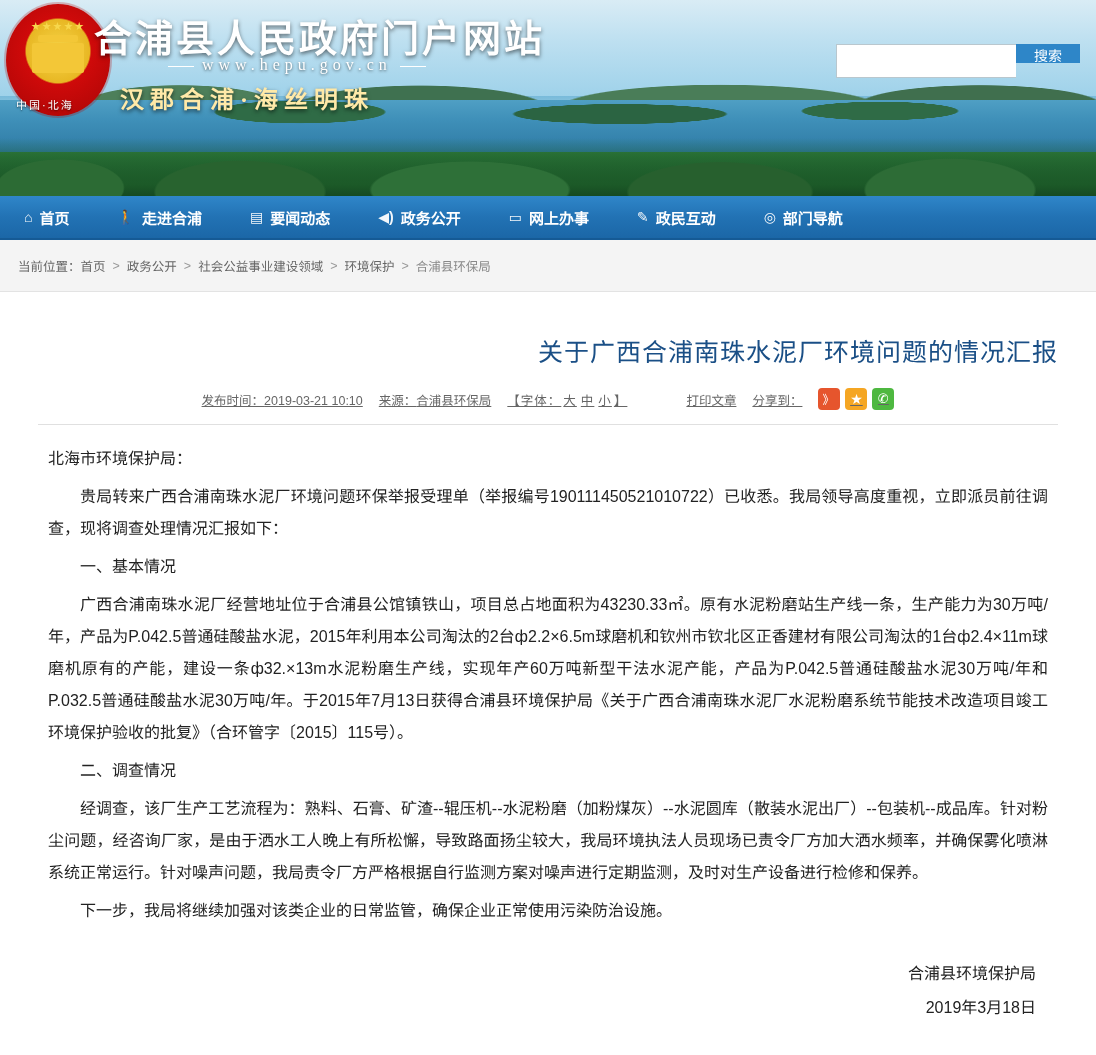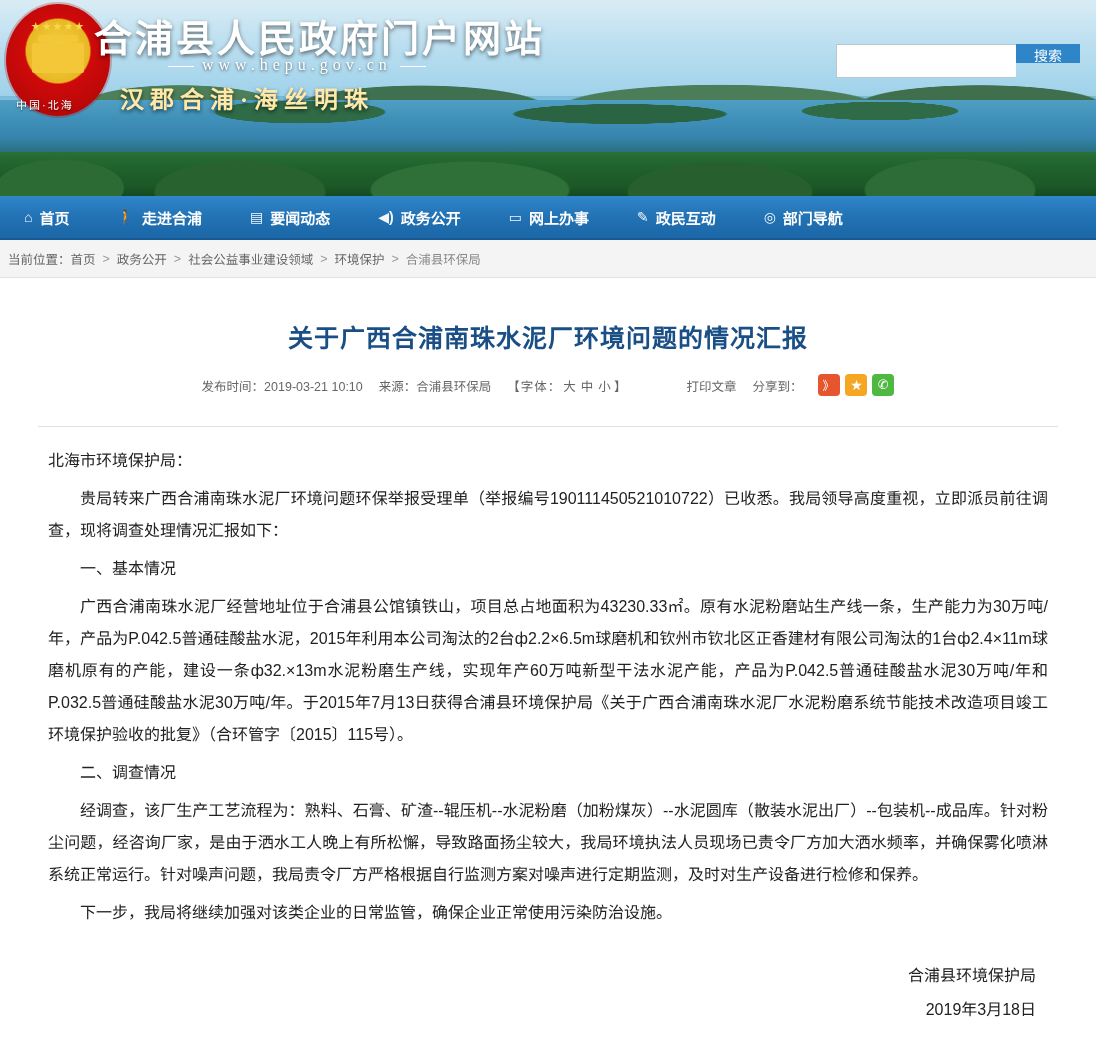--- a/index.html
+++ b/index.html
@@ -130,43 +130,43 @@
   }
   .nav-item {
     display: flex; align-items: center; gap: 7px;
     color: #ffffff; font-size: 15px; font-weight: bold;
     margin-right: 48px; cursor: pointer; white-space: nowrap;
   }
   .nav-item .nicon { font-size: 14px; line-height: 1; opacity: .95; }
 
   
   .crumb {
-    width: 1096px; height: 38px; background: #f4f4f4;
+    width: 1096px; height: 52px; background: #f4f4f4;
     border-bottom: 1px solid #e3e3e3;
-    display: flex; align-items: center; padding-left: 8px;
+    display: flex; align-items: center; padding-left: 18px;
     font-size: 12.5px; color: #666;
   }
   .crumb a { color: #666; text-decoration: none; cursor: pointer; }
   .crumb .sep { margin: 0 7px; color: #999; }
   .crumb .cur { color: #888; }
 
   
   .article {
     width: 1096px;
     padding: 30px 38px 0 38px;
   }
   .art-title {
-    text-align: center; font-size: 25px; font-weight: bold; color: #1a4f86;
+    text-align: right; font-size: 25px; font-weight: normal; color: #1a4f86;
     letter-spacing: 1px; margin: 10px 0 20px 0;
     font-family: "Liberation Sans", sans-serif;
   }
   .meta {
     display: flex; align-items: center; justify-content: center;
     gap: 16px; font-size: 12.5px; color: #666;
-    padding-bottom: 30px; border-bottom: 1px solid #e0e0e0;
+    padding-bottom: 14px; border-bottom: 1px solid #e0e0e0; text-decoration: underline;
   }
   .meta .fs-group { letter-spacing: 1px; }
   .meta .fs-group .fs { cursor: pointer; margin: 0 2px; }
   .meta .print { cursor: pointer; margin-left: 43px; }
   .share-icons { display: flex; align-items: center; gap: 5px; }
   .sicon {
     width: 22px; height: 22px; border-radius: 4px; display: inline-block;
     position: relative; cursor: pointer;
   }
   .sicon.weibo { background: #e6552d; }

